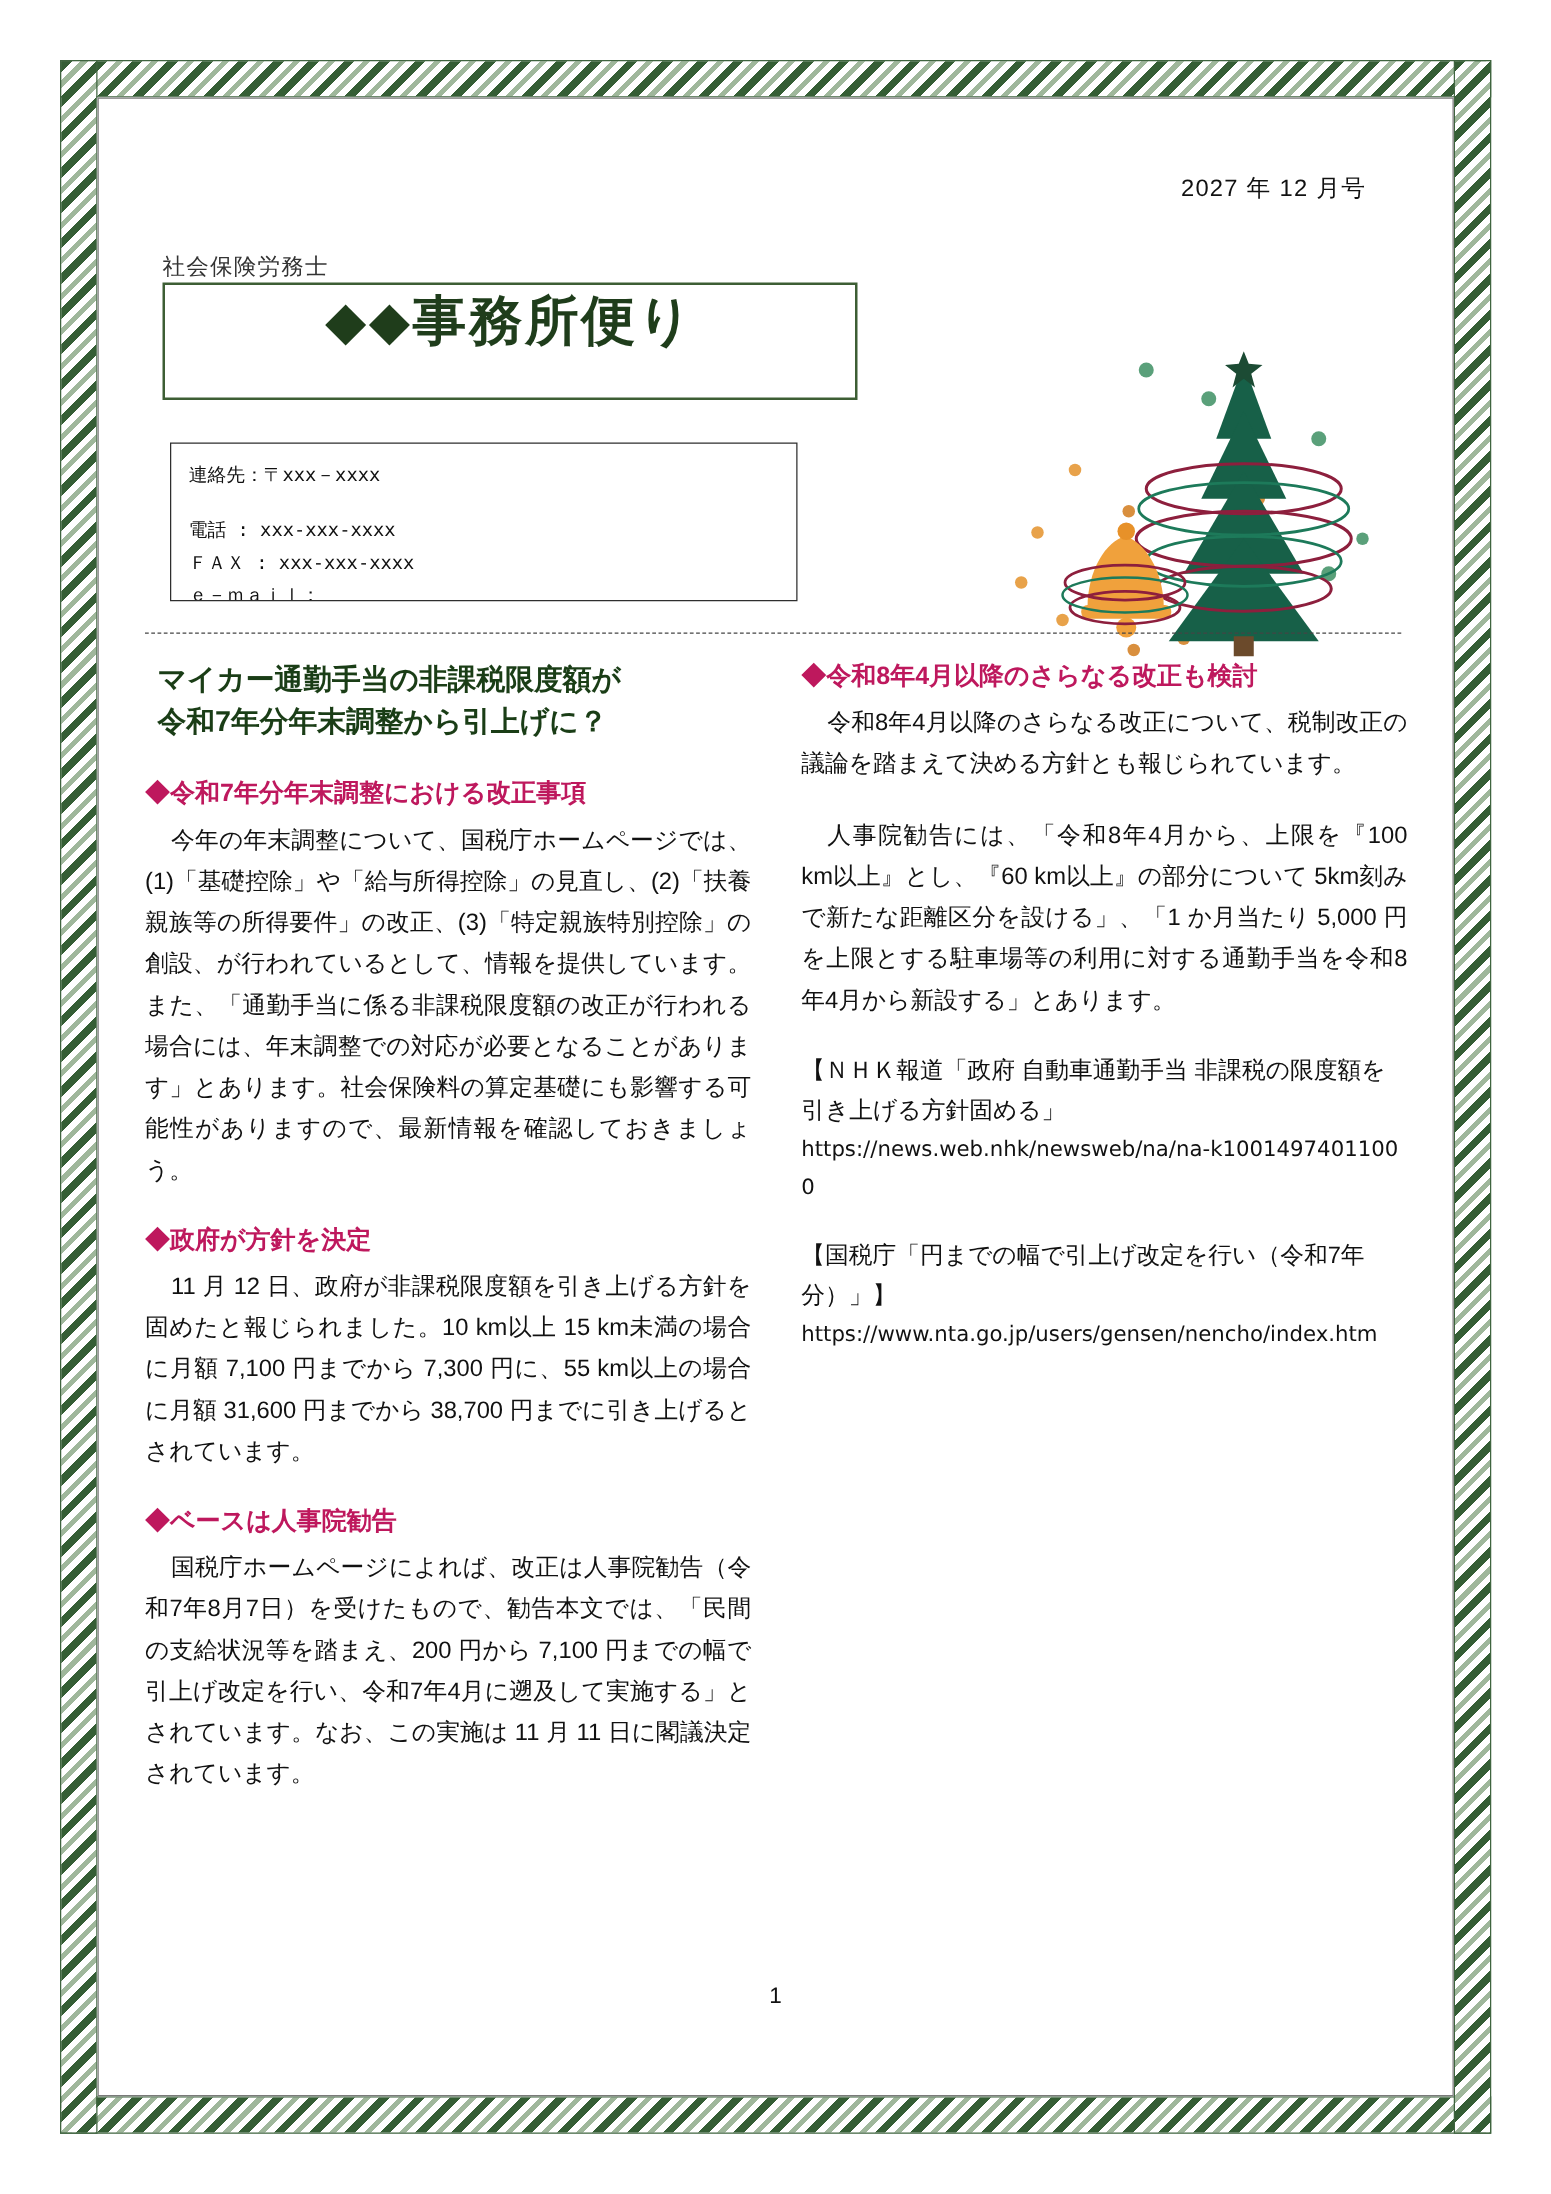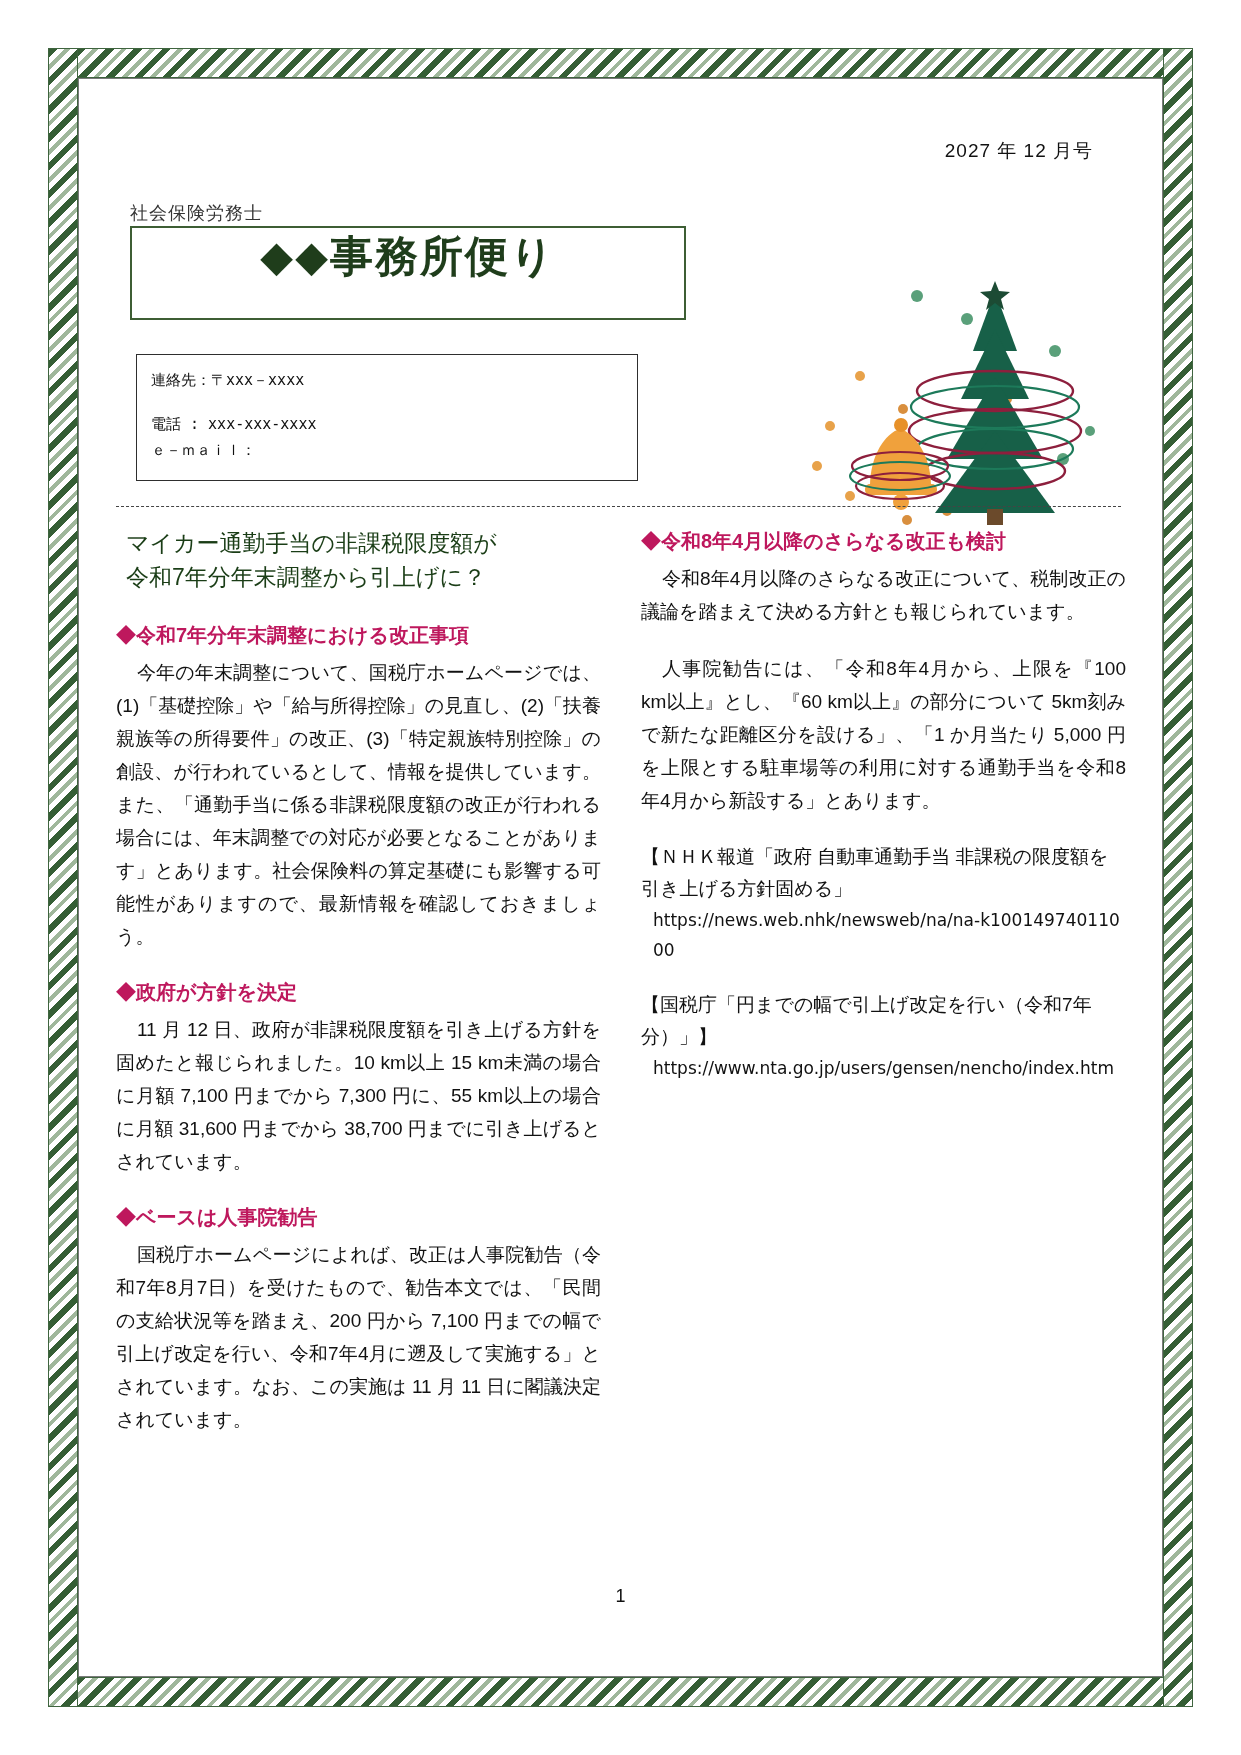--- a/index.html
+++ b/index.html
@@ -143,21 +143,21 @@
     left: 30px;
     top: 440px;
     width: 1010px;
     display: flex;
     gap: 40px;
   }
   .col { width: 485px; }
 
   .headline {
     font-size: 23px;
-    font-weight: normal;
+    font-weight: bold;
     color: #1a3d16;
     line-height: 34px;
     margin: 0 0 26px 10px;
   }
 
   .sec-head {
     font-size: 20px;
     font-weight: bold;
     color: #be185d;
     margin: 0 0 6px 0;
@@ -175,21 +175,21 @@
 
   .ref-title {
     font-size: 19px;
     line-height: 32px;
     margin: 0;
     color: #111;
   }
   .ref-url {
     font-size: 17px;
     line-height: 30px;
-    margin: 0 0 24px 12px;
+    margin: 0 0 24px 0;
     word-break: break-all;
     color: #111;
     font-family: "DejaVu Sans", sans-serif;
   }
 
   .page-number {
     position: absolute;
     left: 0;
     top: 1500px;
     width: 1069px;
@@ -215,20 +215,21 @@
 
   <div class="office-label">社会保険労務士</div>
 
   <div class="title-box">
     <span class="title-text">◆◆事務所便り</span>
   </div>
 
   <div class="contact-box">
     <div class="contact-line">連絡先：〒xxx－xxxx</div>
     <div class="contact-line gap">電話  :  xxx-xxx-xxxx</div>
+    <div class="contact-line">ＦＡＸ :  xxx-xxx-xxxx</div>
     <div class="contact-line">ｅ－ｍａｉｌ：</div>
   </div>
 
   <div class="xmas">
     <svg width="320" height="260" viewBox="0 0 320 260" xmlns="http://www.w3.org/2000/svg">
 
       <circle cx="35" cy="145" r="5" fill="#e8a24a"></circle>
       <circle cx="22" cy="185" r="5" fill="#e8a24a"></circle>
       <circle cx="55" cy="215" r="5" fill="#e8a24a"></circle>
       <circle cx="108" cy="128" r="5" fill="#d98f3e"></circle>

